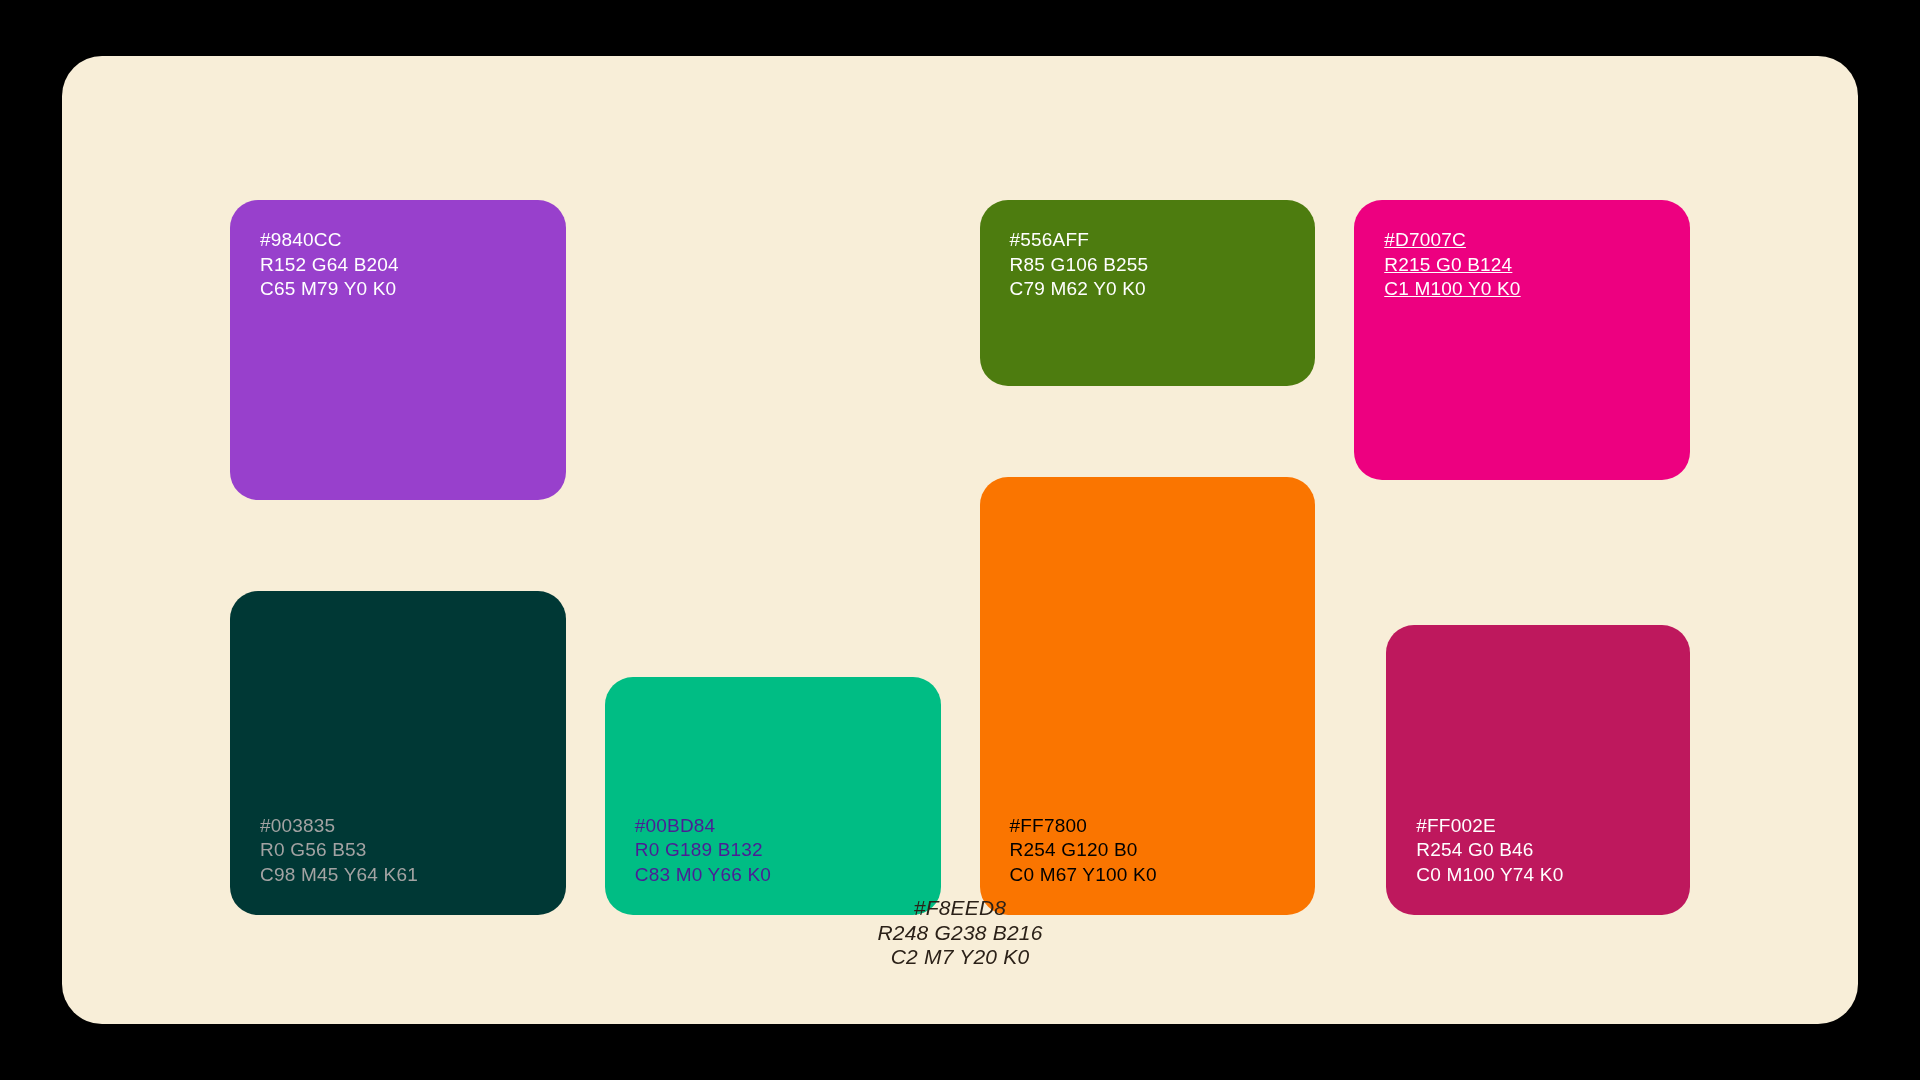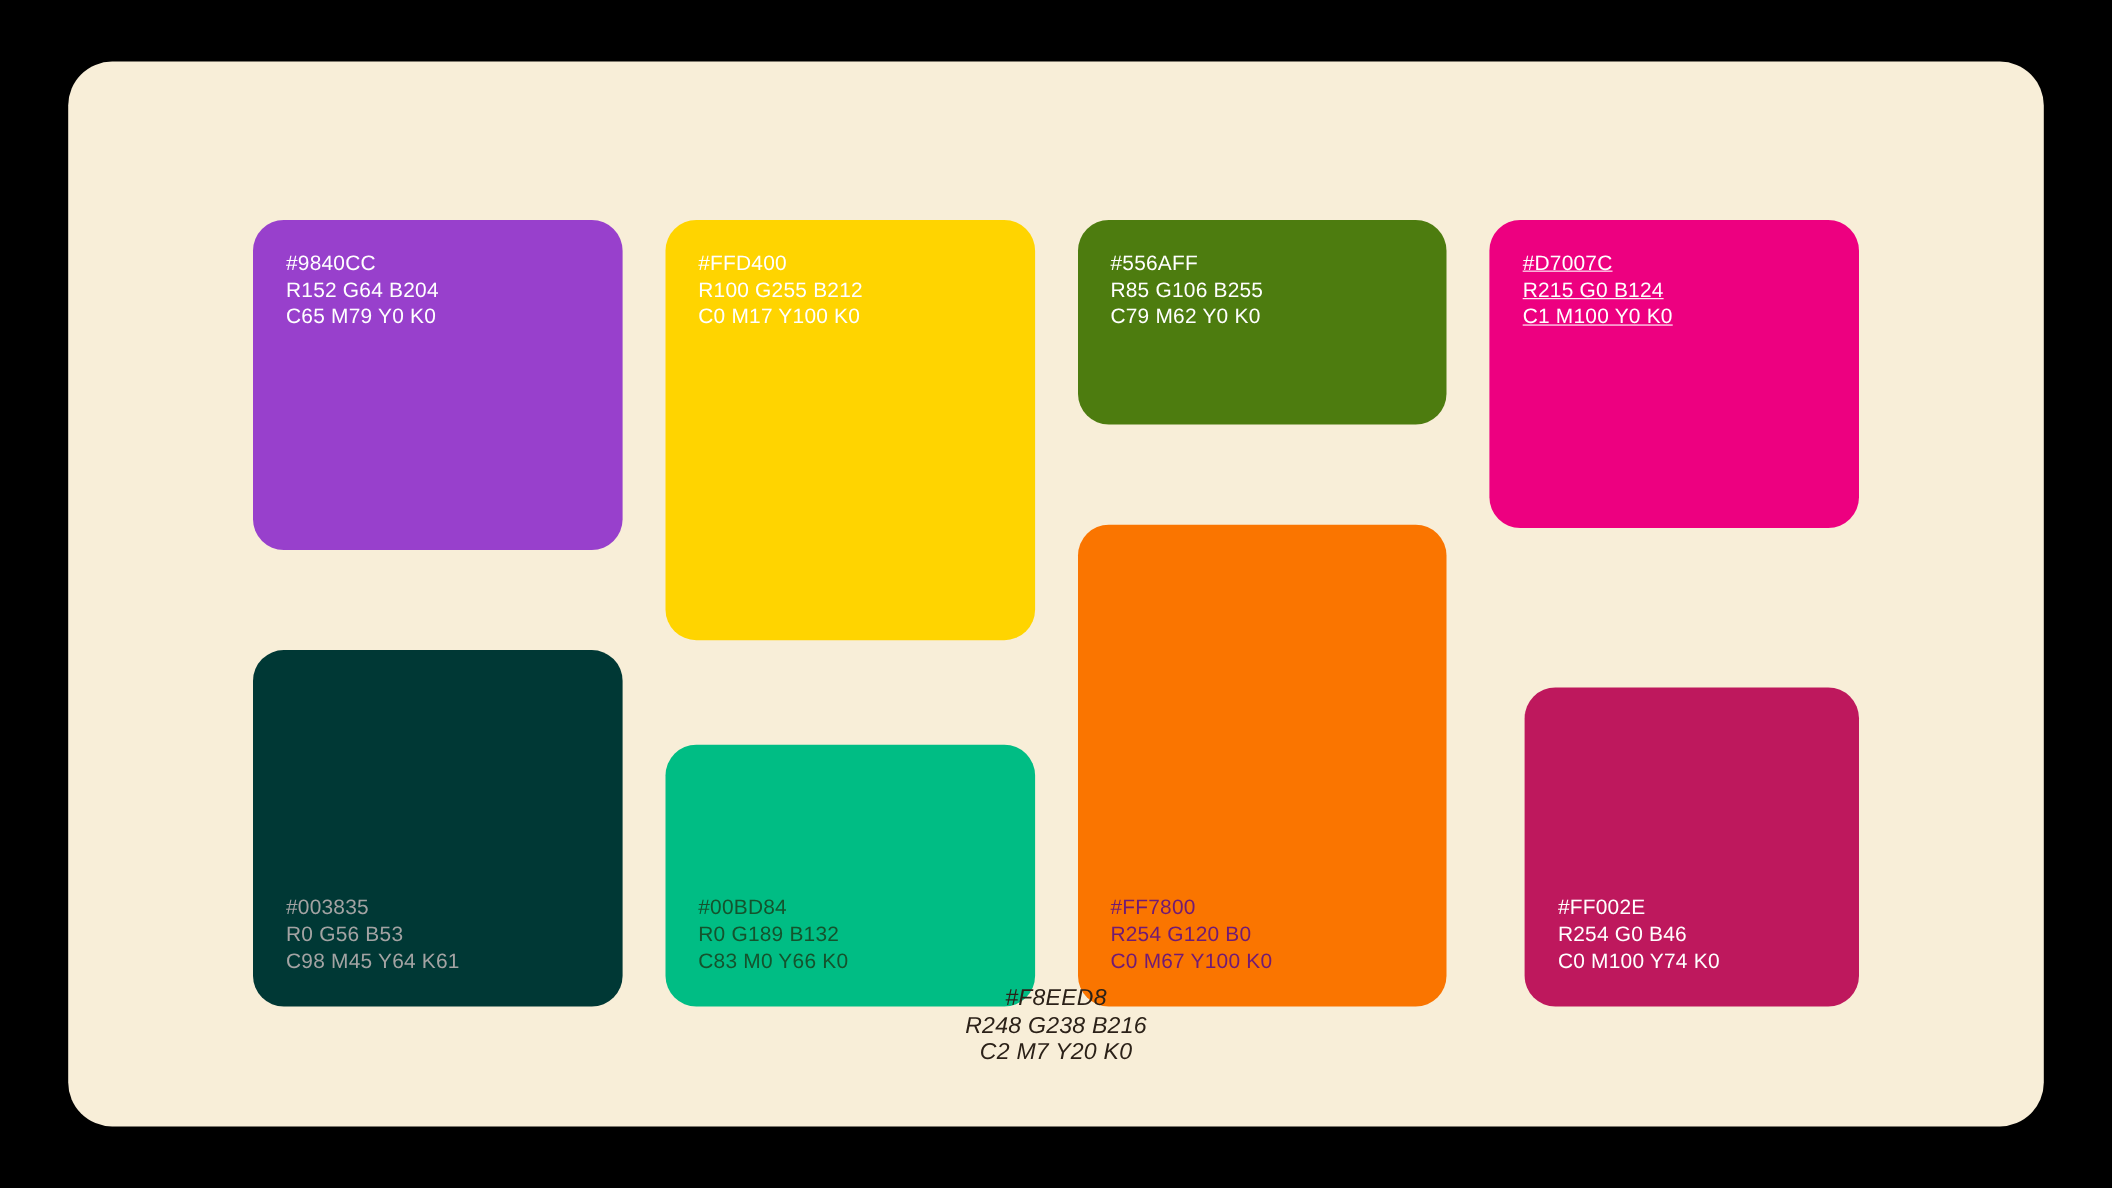--- a/index.html
+++ b/index.html
@@ -133,51 +133,46 @@
 <div id="palette-board" style="background: rgb(248, 238, 216);">
 
   <div id="swatch-grid">
 
     <div class="swatch s-purple" style="background: rgb(152, 64, 204); color: rgb(255, 255, 255);">
       <div class="swatch-text">#9840CC</div>
       <div class="swatch-text">R152 G64 B204</div>
       <div class="swatch-text">C65 M79 Y0 K0</div>
     </div>
 
-    <div class="swatch s-yellow" style="background: rgb(255, 212, 0); color: rgb(255, 255, 255);">
-      <div class="swatch-text">#FFD400</div>
-      <div class="swatch-text">R100 G255 B212</div>
-      <div class="swatch-text">C0 M17 Y100 K0</div>
-    </div>
 
     <div class="swatch s-blue" style="background: #4d7c0f; color: rgb(255, 255, 255);">
       <div class="swatch-text">#556AFF</div>
       <div class="swatch-text">R85 G106 B255</div>
       <div class="swatch-text">C79 M62 Y0 K0</div>
     </div>
 
     <div class="swatch s-magenta" style="background: rgb(237, 0, 128); color: rgb(255, 255, 255);">
       <div class="swatch-text">#D7007C</div>
       <div class="swatch-text">R215 G0 B124</div>
       <div class="swatch-text">C1 M100 Y0 K0</div>
     </div>
 
     <div class="swatch s-teal" style="background: rgb(0, 56, 53); color: #a3a3a3;">
       <div class="swatch-text">#003835</div>
       <div class="swatch-text">R0 G56 B53</div>
       <div class="swatch-text">C98 M45 Y64 K61</div>
     </div>
 
-    <div class="swatch s-green" style="background: rgb(0, 189, 132); color: #14532d;">
+    <div class="swatch s-green" style="background: rgb(0, 189, 132); color: #4c1d95;">
       <div class="swatch-text">#00BD84</div>
       <div class="swatch-text">R0 G189 B132</div>
       <div class="swatch-text">C83 M0 Y66 K0</div>
     </div>
 
-    <div class="swatch s-orange" style="background: rgb(250, 117, 0); color: #701a75;">
+    <div class="swatch s-orange" style="background: rgb(250, 117, 0); color: #000000;">
       <div class="swatch-text">#FF7800</div>
       <div class="swatch-text">R254 G120 B0</div>
       <div class="swatch-text">C0 M67 Y100 K0</div>
     </div>
 
     <div class="swatch s-red" style="background: #be185d; color: rgb(255, 255, 255); margin-left: 32px;">
       <div class="swatch-text">#FF002E</div>
       <div class="swatch-text">R254 G0 B46</div>
       <div class="swatch-text">C0 M100 Y74 K0</div>
     </div>

